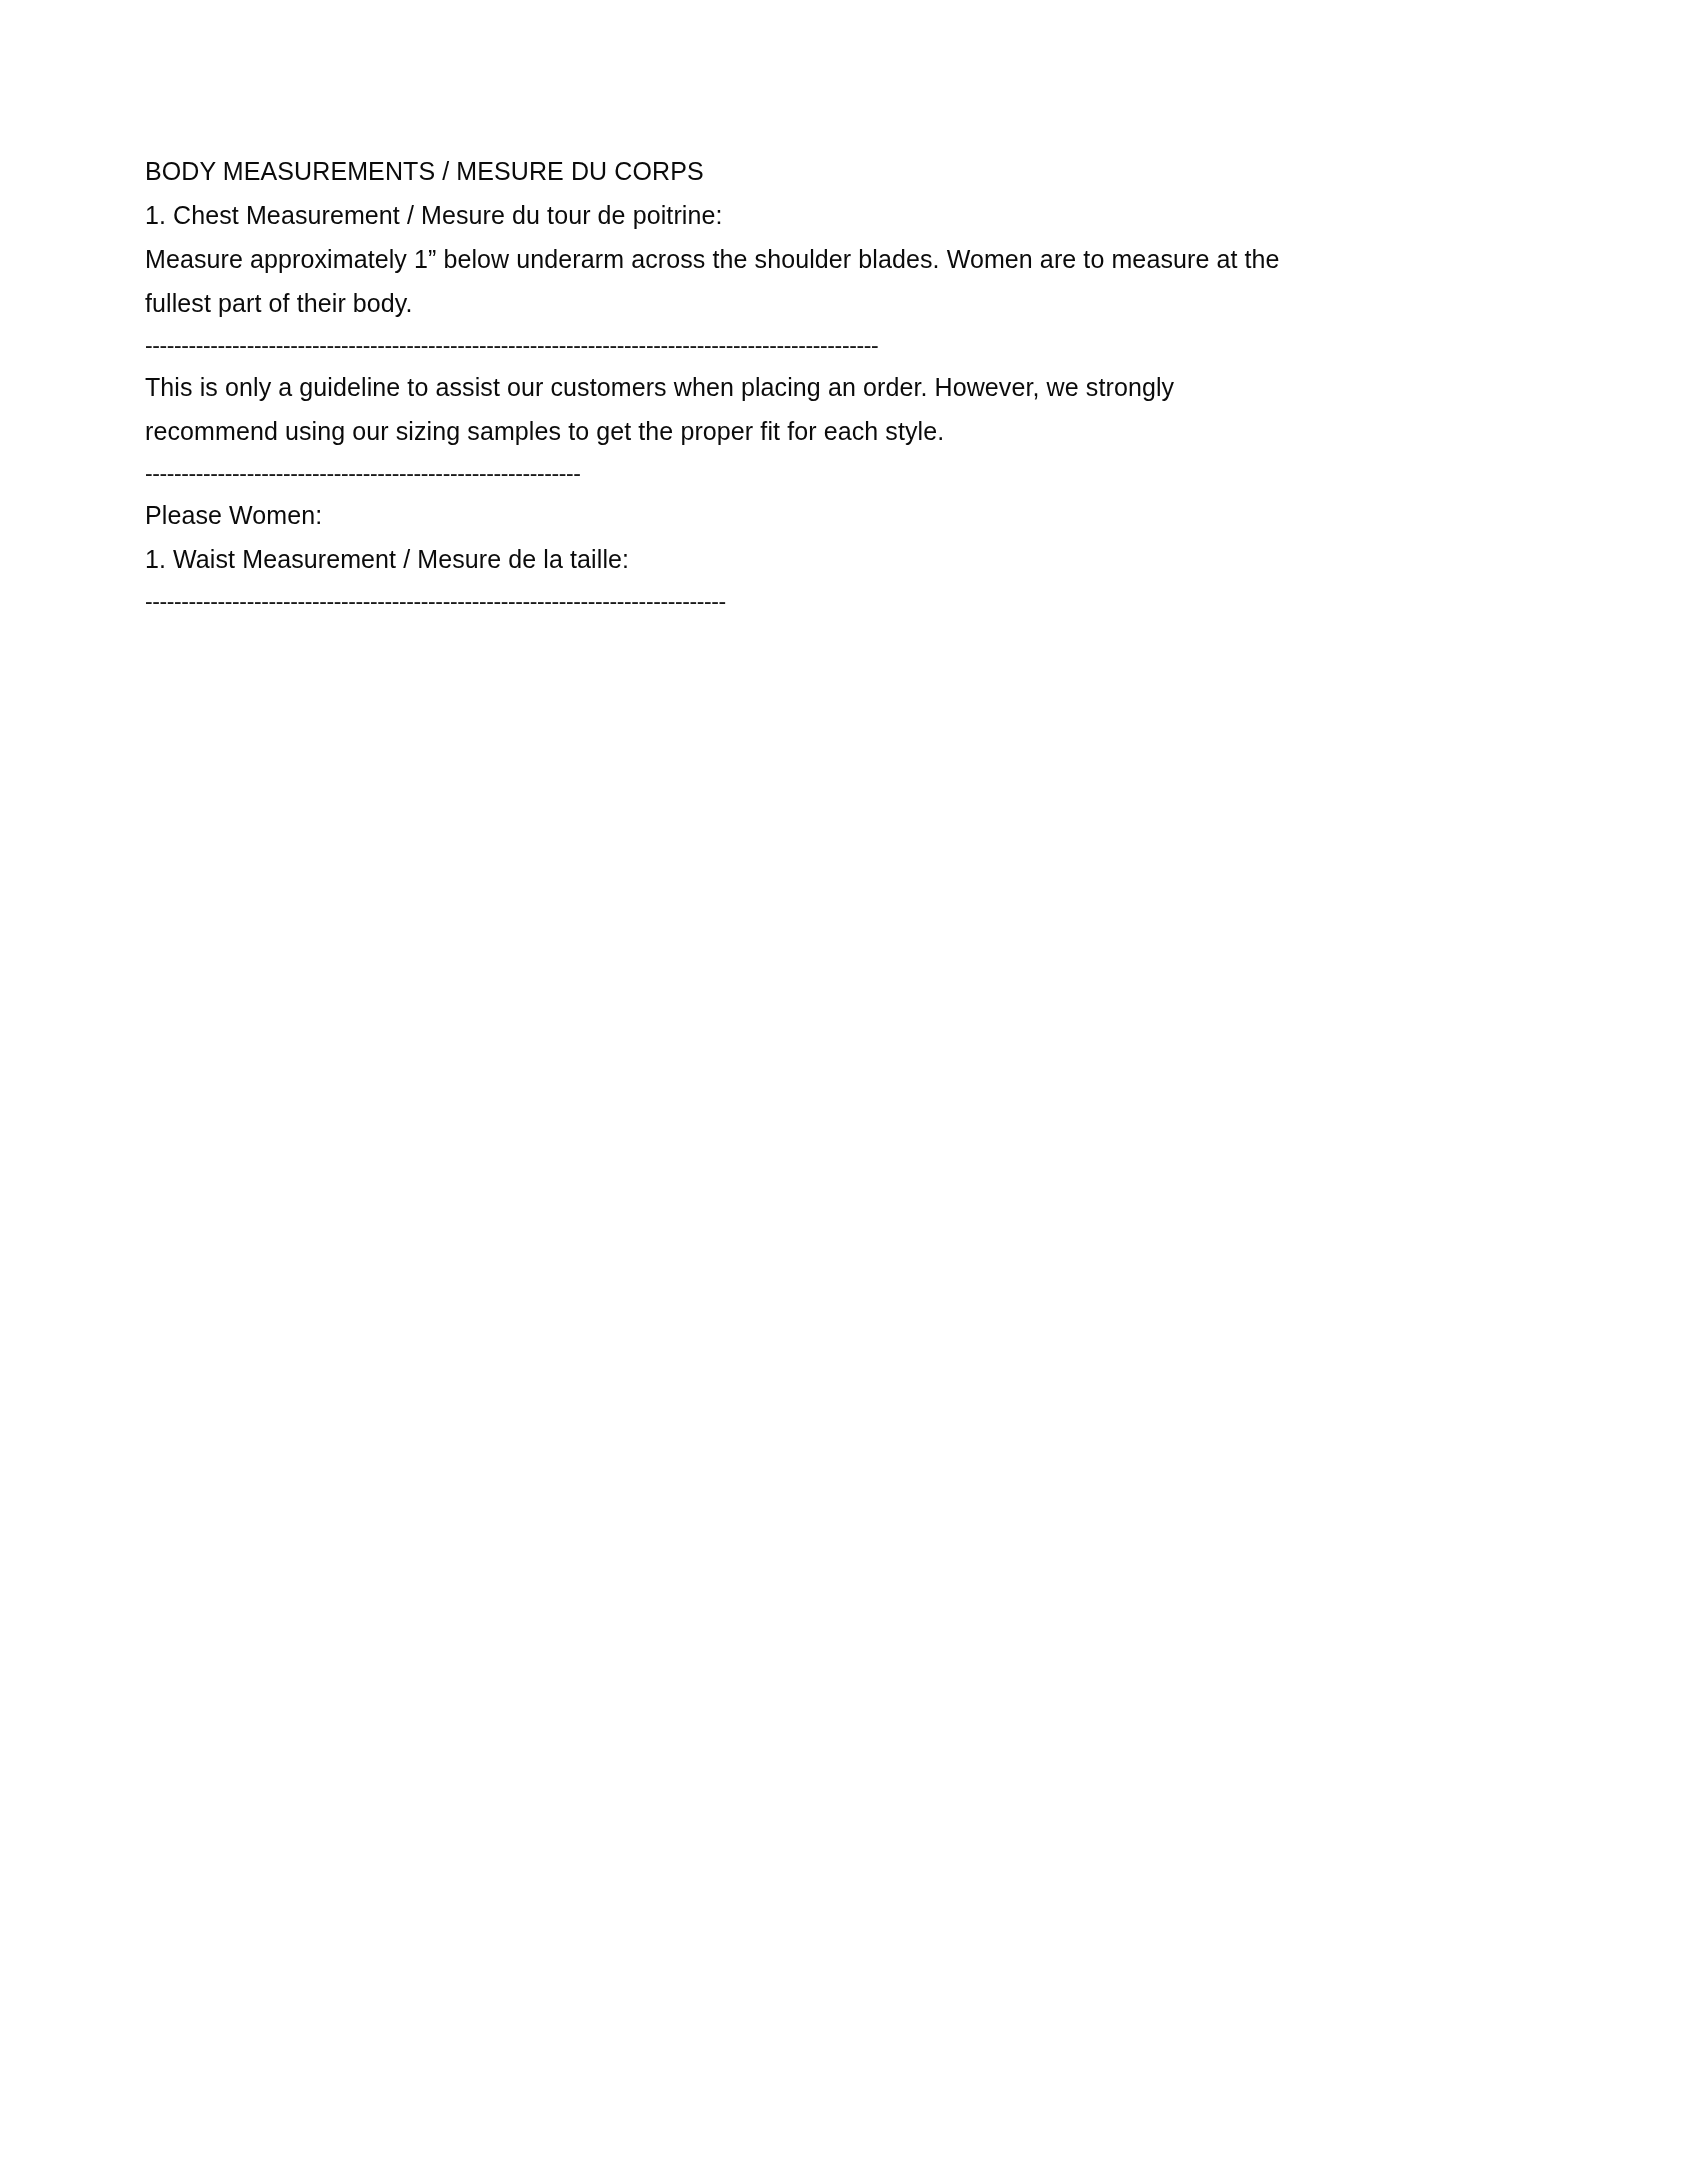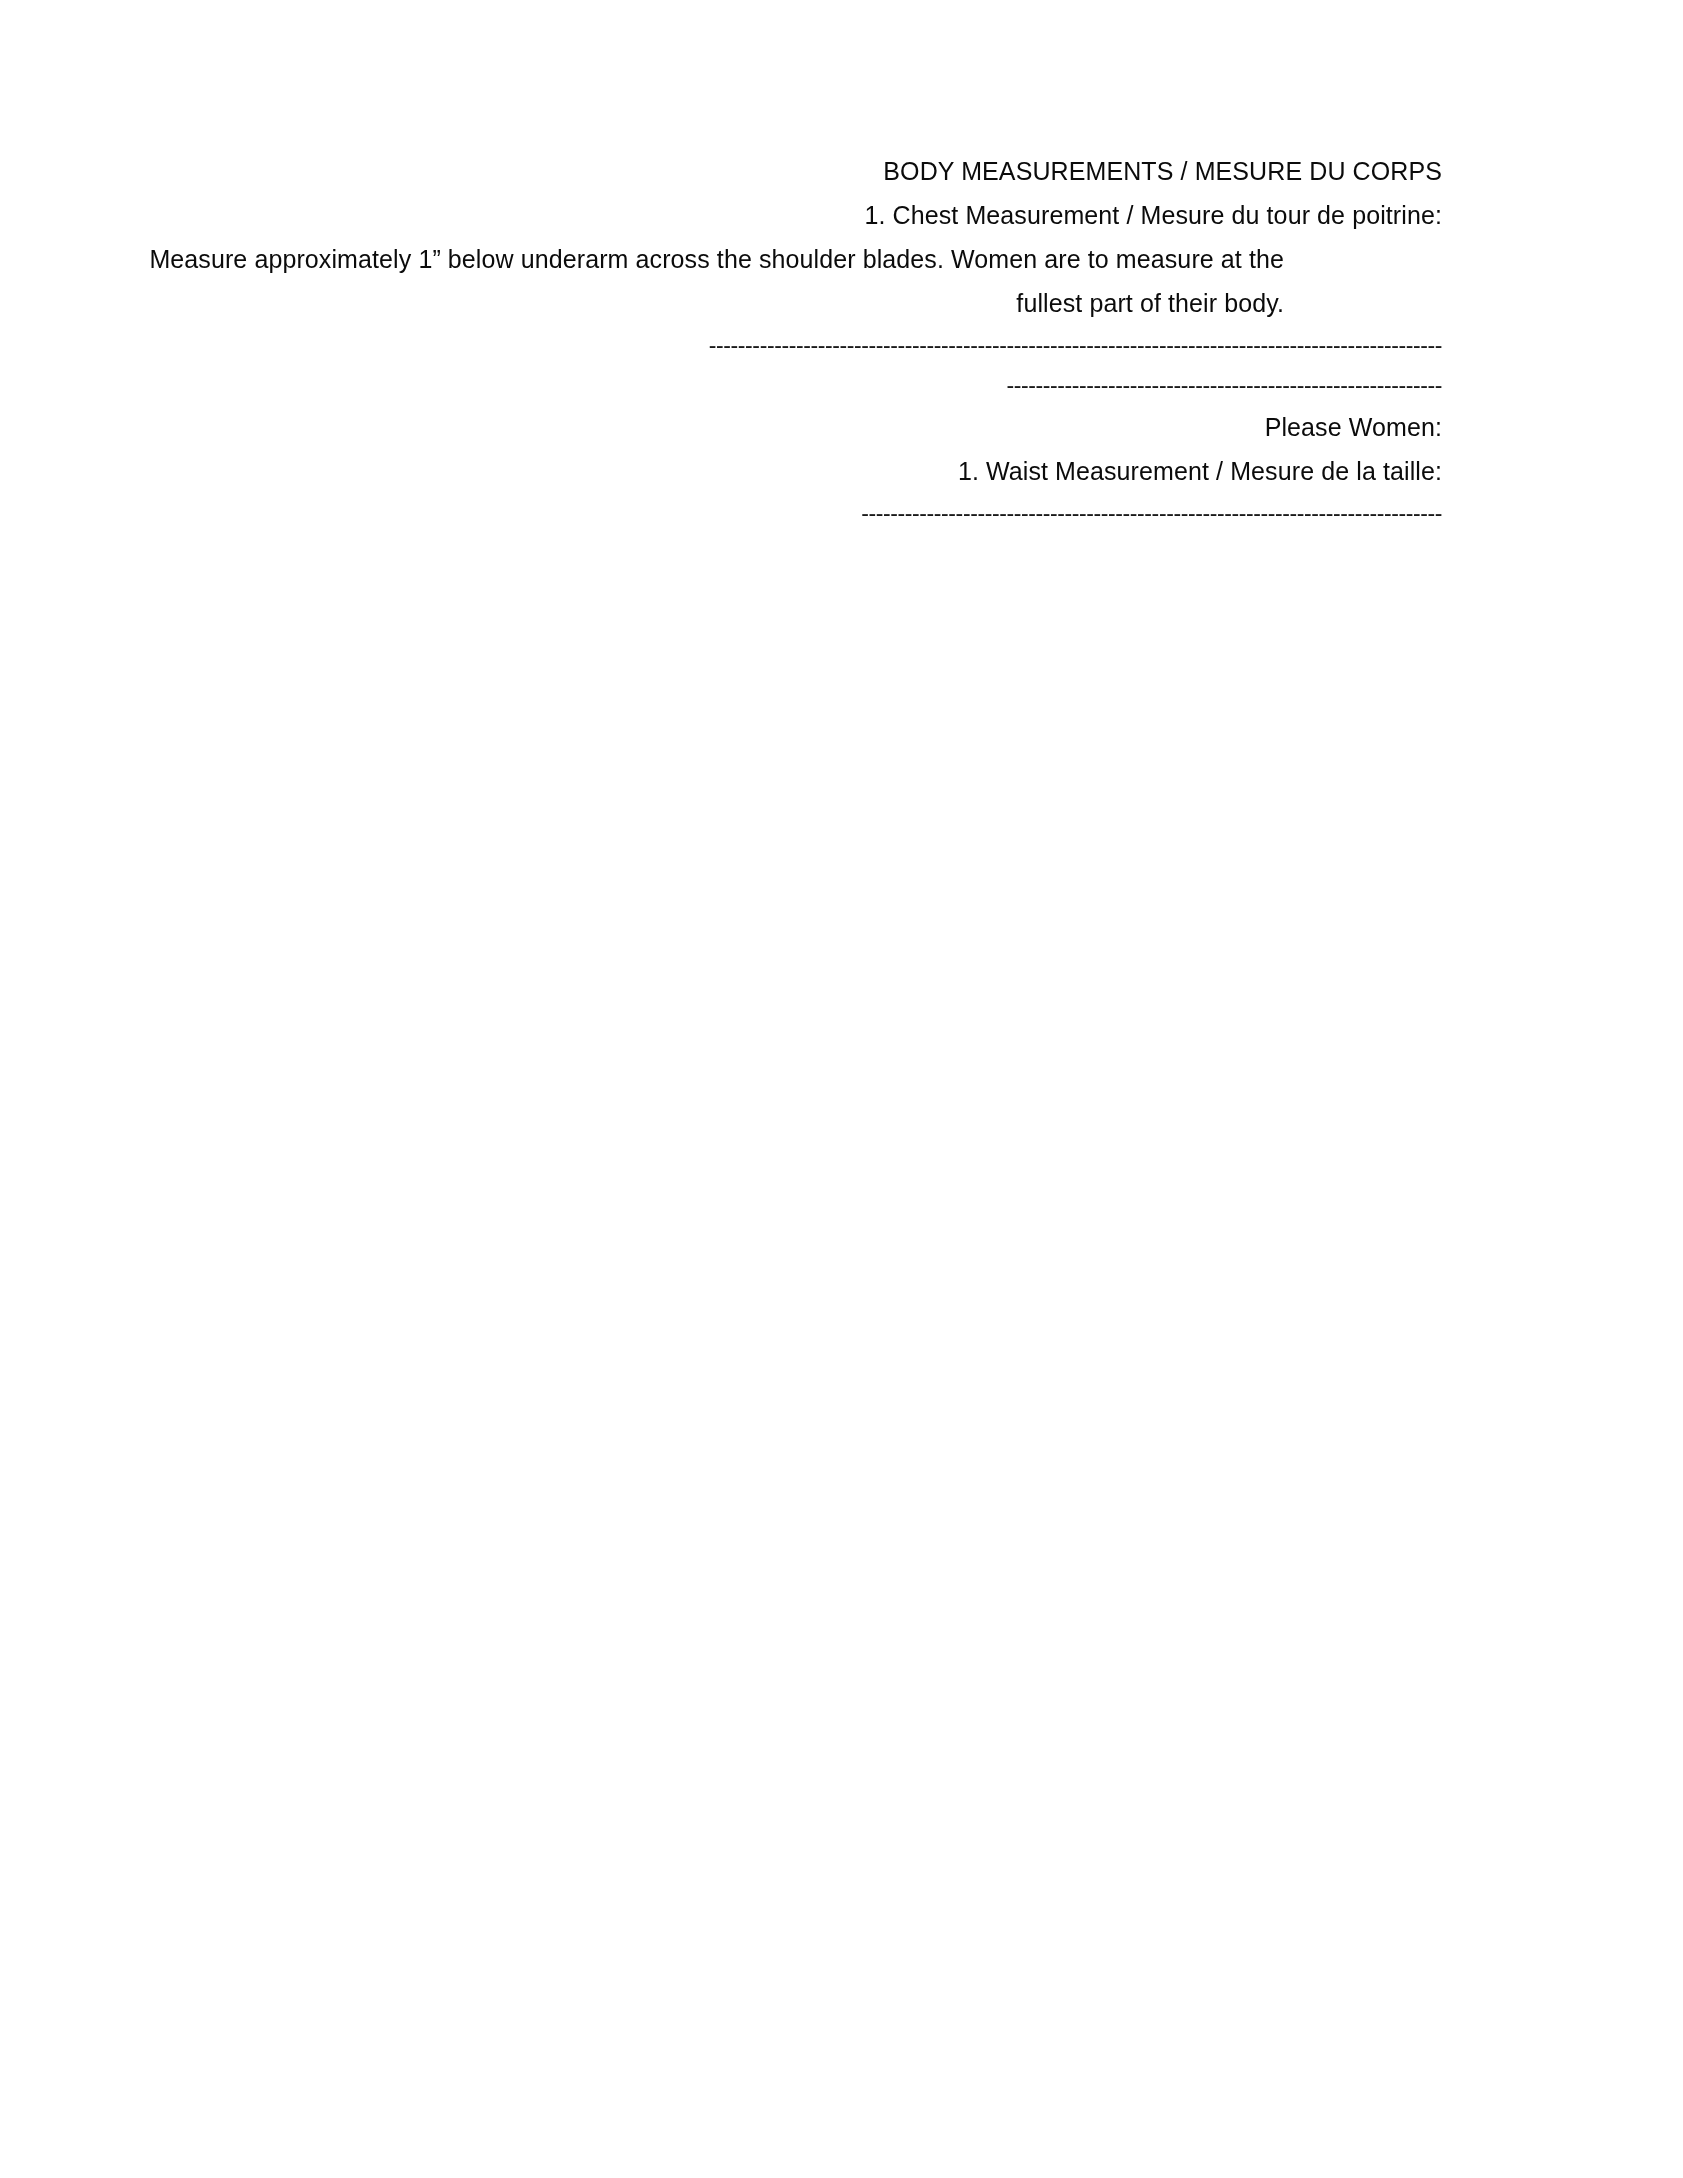--- a/index.html
+++ b/index.html
@@ -46,37 +46,37 @@
   .rule {
     font-size: 23px;
     line-height: 40px;
     color: #1a1a1a;
     letter-spacing: -0.4px;
     white-space: pre;
     font-family: "Liberation Sans", sans-serif;
   }
   .block {
     margin: 0;
-    text-align: right;
   }
 </style>
 </head>
 <body>
 
 <div class="page">
   <div class="doc-body">
 
     <div class="line block">BODY MEASUREMENTS / MESURE DU CORPS</div>
 
     <div class="line block">1. Chest Measurement / Mesure du tour de poitrine:</div>
 
     <div class="para block">Measure approximately 1” below underarm across the shoulder blades. Women are to measure at the fullest part of their body.</div>
 
     <div class="rule block">-----------------------------------------------------------------------------------------------------</div>
 
+    <div class="para block">This is only a guideline to assist our customers when placing an order. However, we strongly recommend using our sizing samples to get the proper fit for each style.</div>
 
     <div class="rule block">------------------------------------------------------------</div>
 
     <div class="line block">Please Women:</div>
 
     <div class="line block">1. Waist Measurement / Mesure de la taille:</div>
 
 
     <div class="rule block">--------------------------------------------------------------------------------</div>
 

